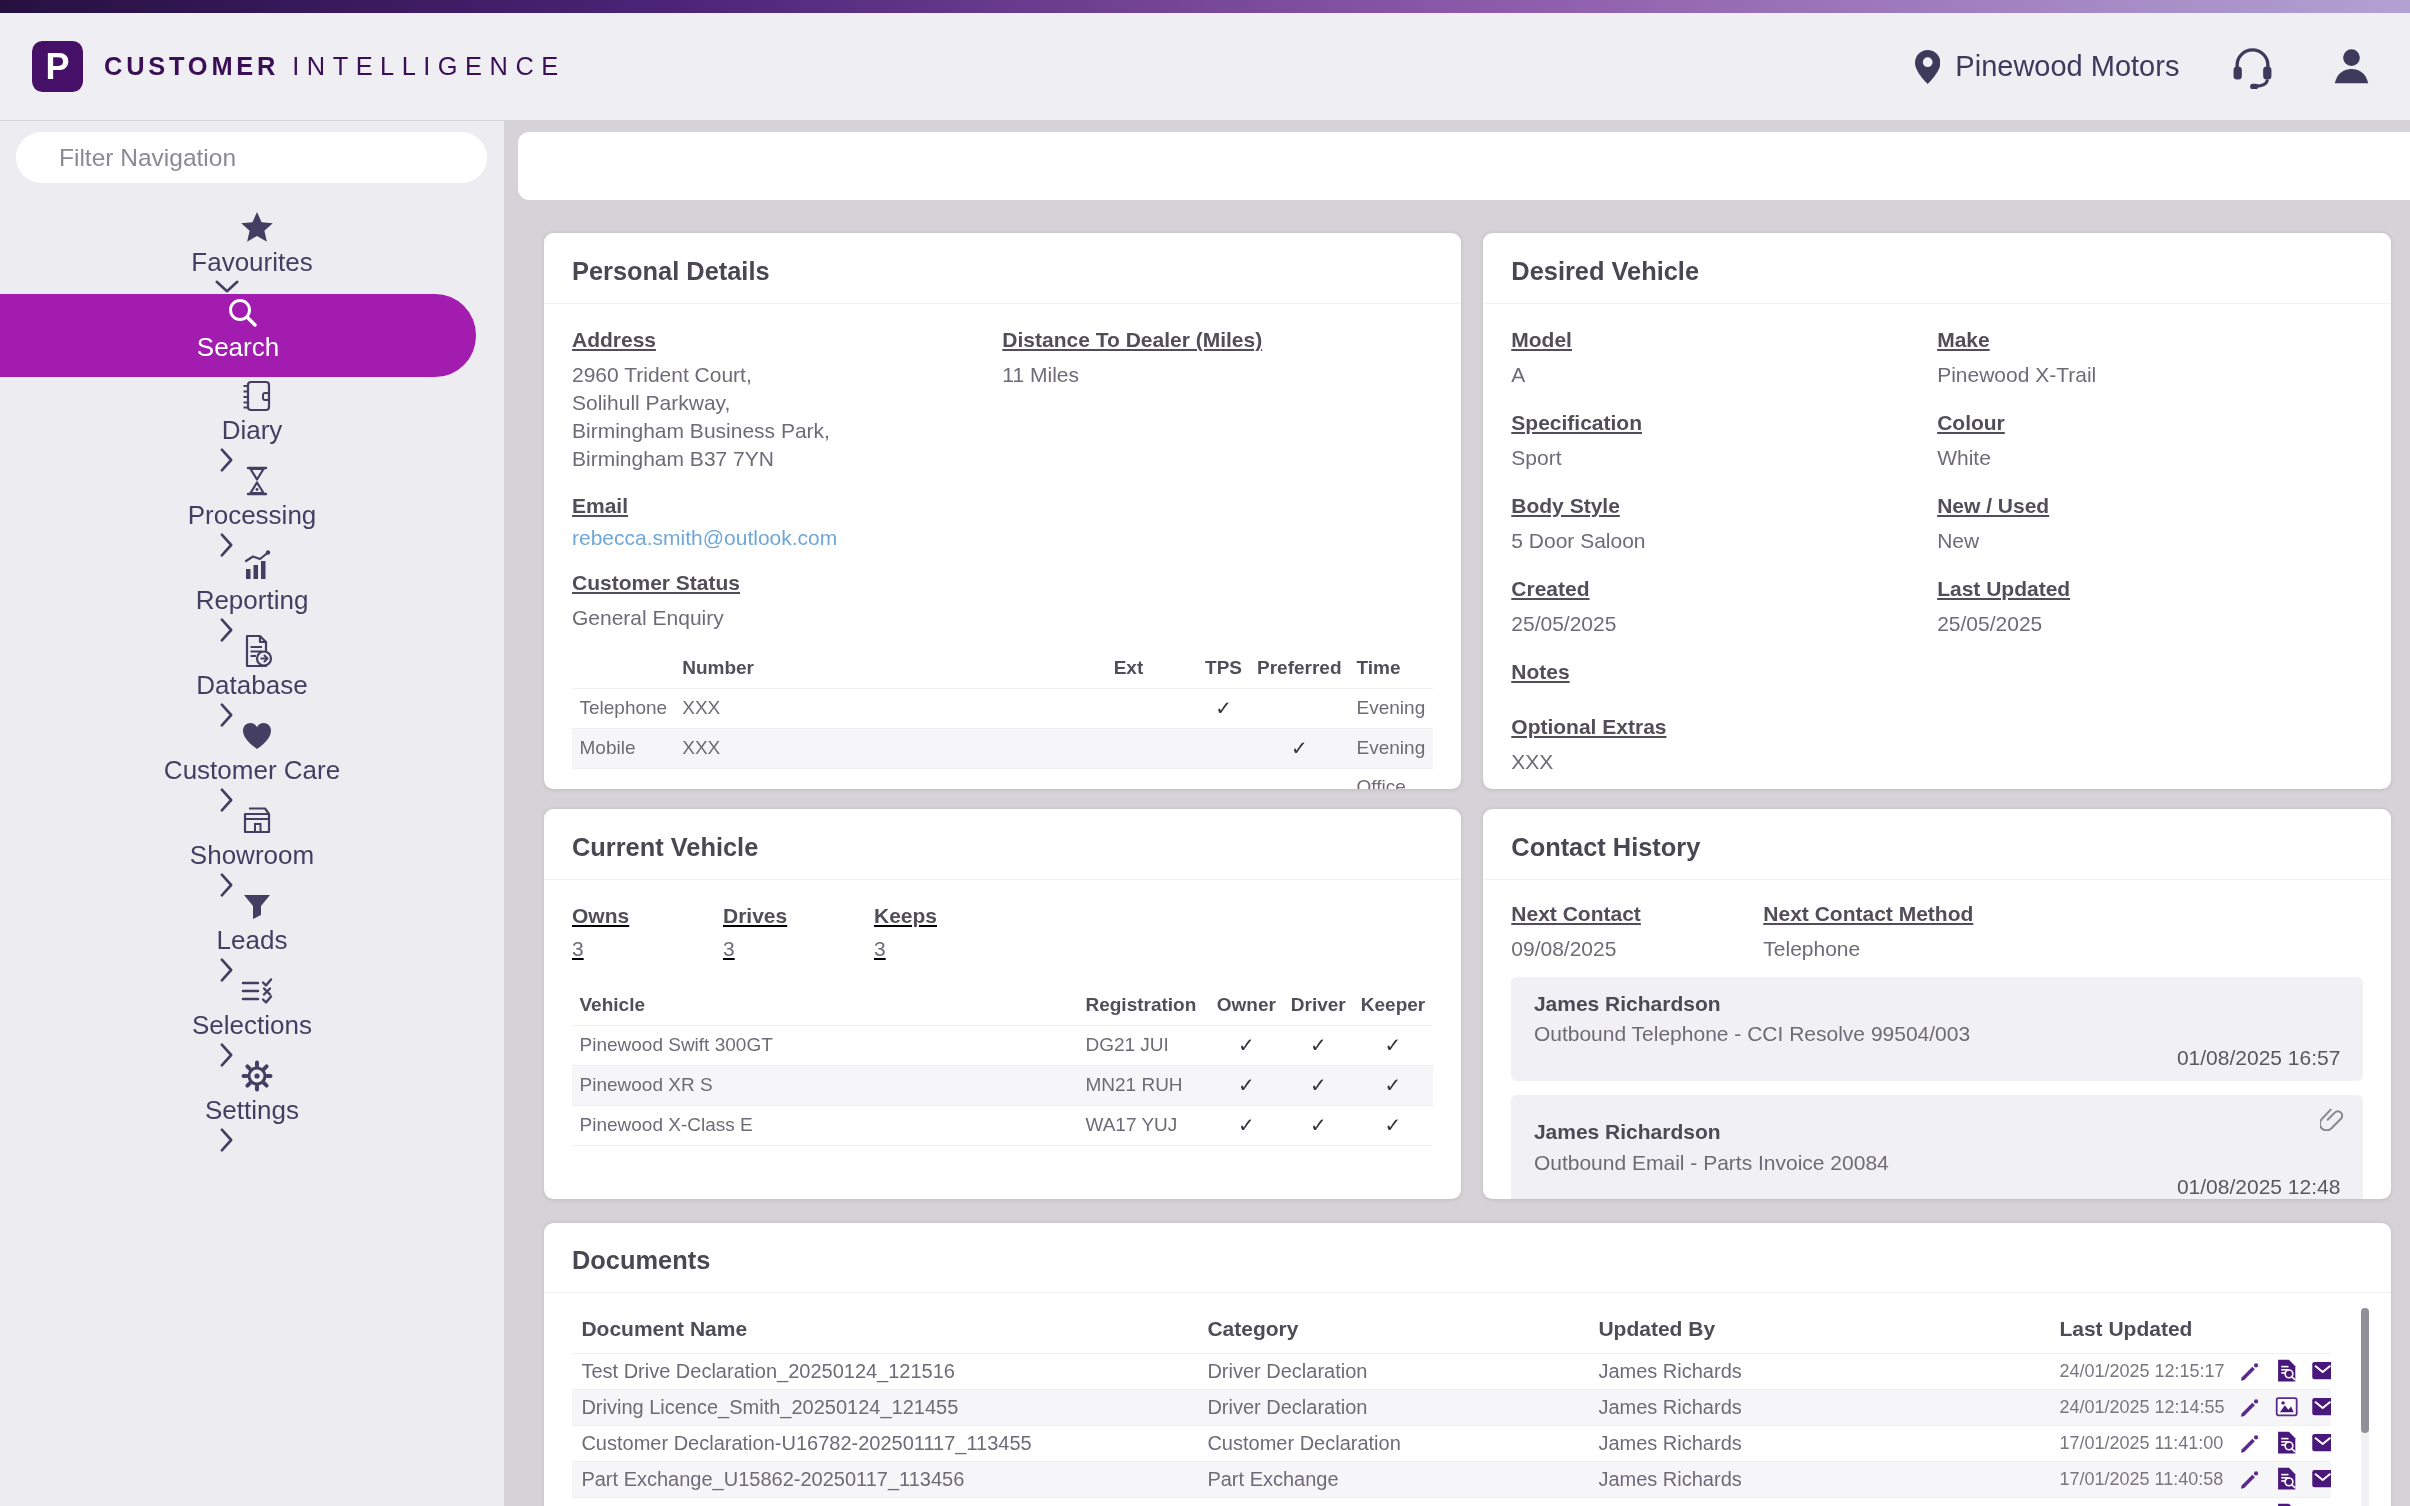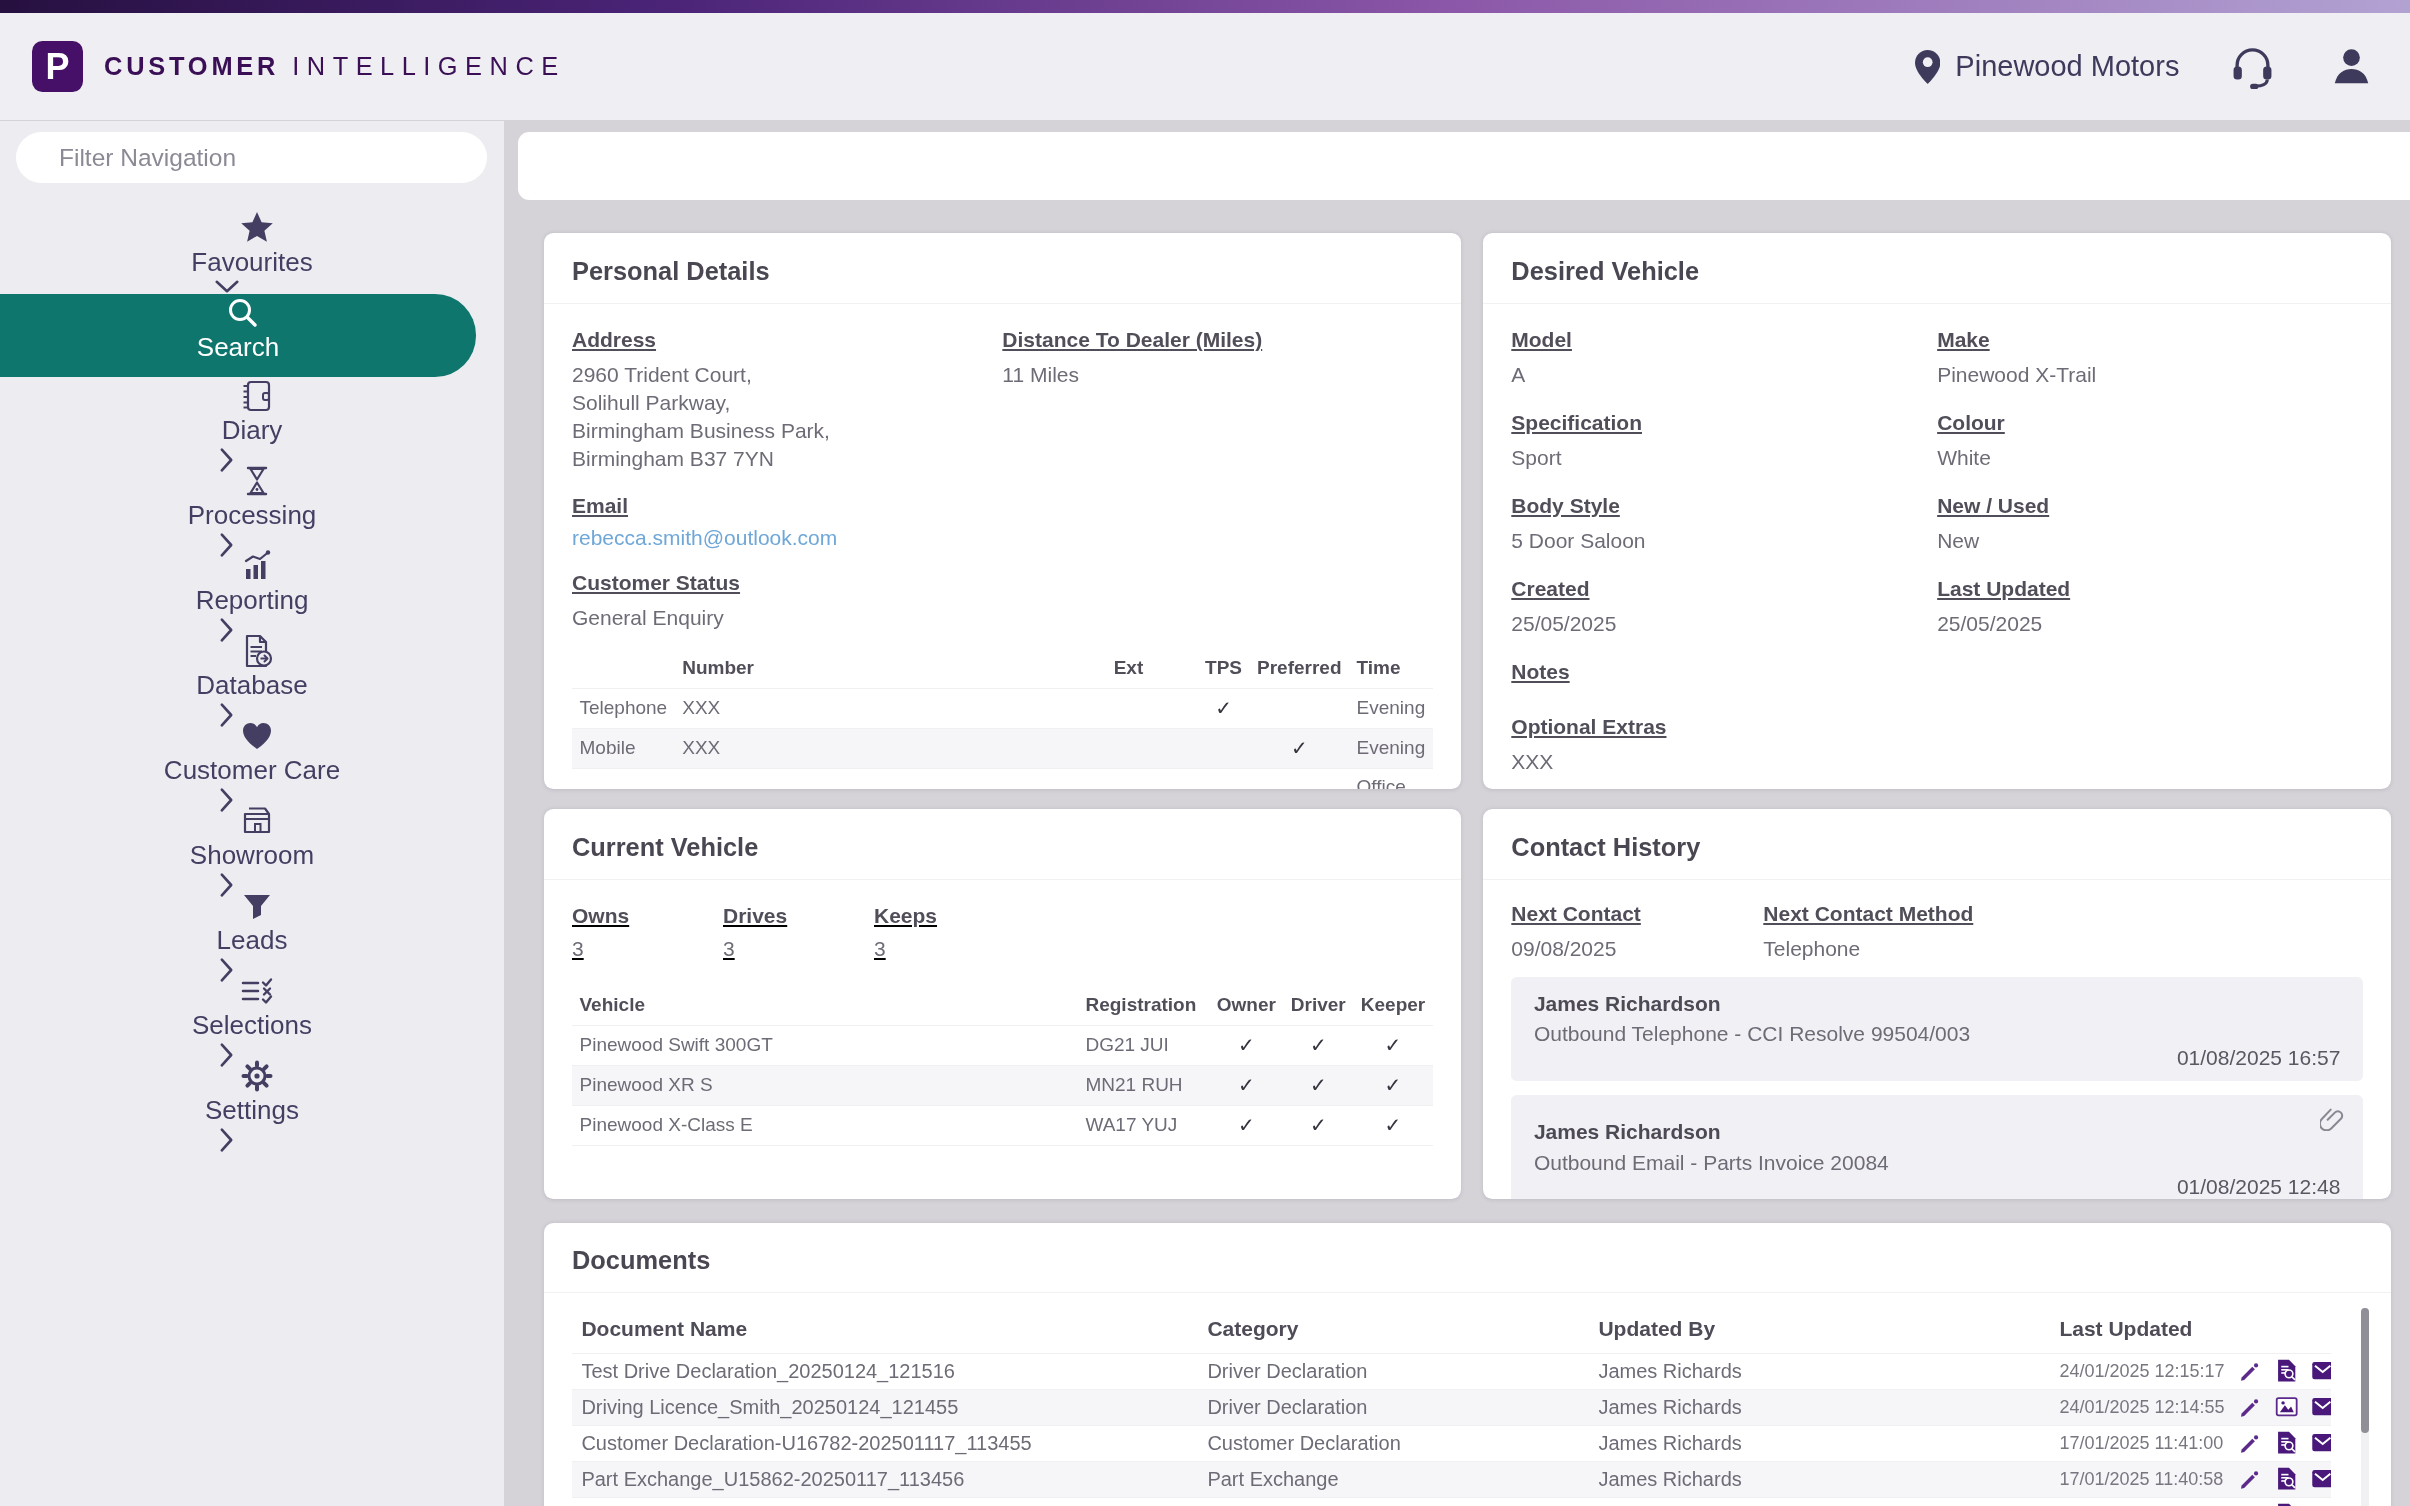--- a/index.html
+++ b/index.html
@@ -29,21 +29,21 @@
   .filter-input { display:block; margin:11.3px 0 0 16px; width:471px; height:51px;
     border-radius:25.4px; border:none; background:#fff; padding:0 19px 0 43px;
     font-size:24.5px; color:#3e3a5c; outline:none; }
   .filter-input::placeholder { color:#8c8995; }
   .nav { margin-top:26px; list-style:none; }
   .nav-item { height:85px; display:flex; align-items:center; color:#443f62; font-size:26px; cursor:pointer;flex-direction:column; }
   .nav-icon { width:40px; height:38px; margin-left:38px; margin-right:28px;
     display:flex; align-items:center; justify-content:center; flex:none; }
   .nav-label { flex:1; }
   .nav-chevron { margin-right:51px; display:flex; align-items:center; }
-  .nav-item.active { background:#0f766e; width:476px; height:83px;
+  .nav-item.active { background:#a21caf; width:476px; height:83px;
     border-radius:0 41px 41px 0; color:#fff; }
 
   
   .main-toolbar { position:absolute; top:132px; left:518px; width:1893px; height:68px;
     background:#fff; border-radius:11.3px 0 0 11.3px; }
   .canvas { position:absolute; top:200px; left:504px; width:1907px; bottom:0;
     background:#d5d3d8; padding:33px 20px 0 40px; overflow:hidden; }
 
   .cards-row { display:flex; gap:22.6px; }
   .row-1 { margin-bottom:20px; }

